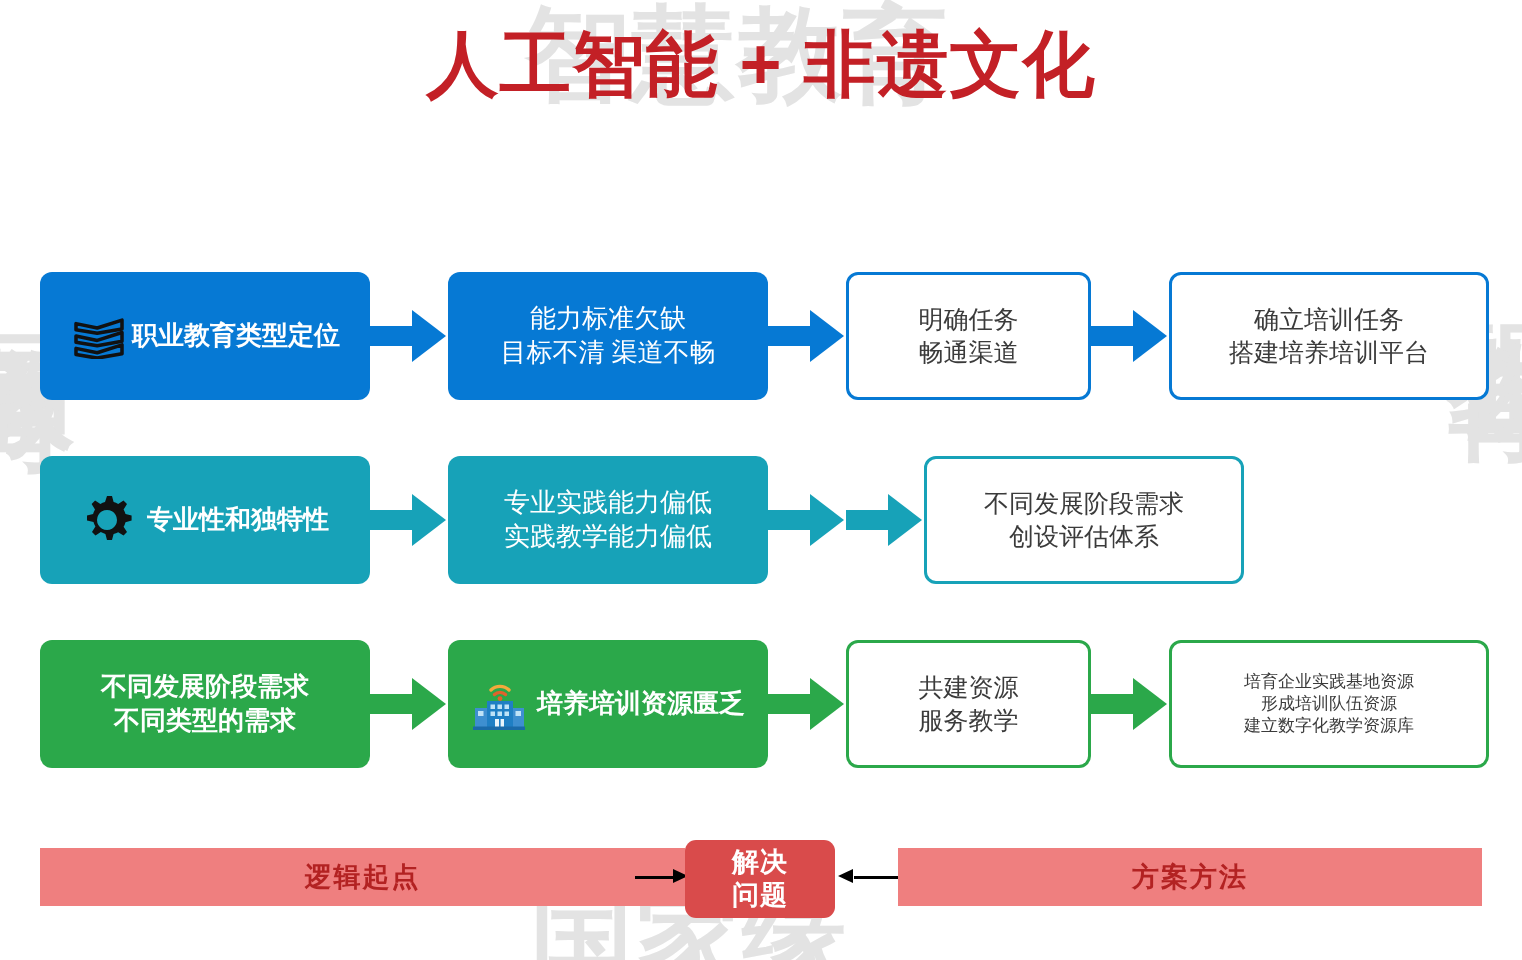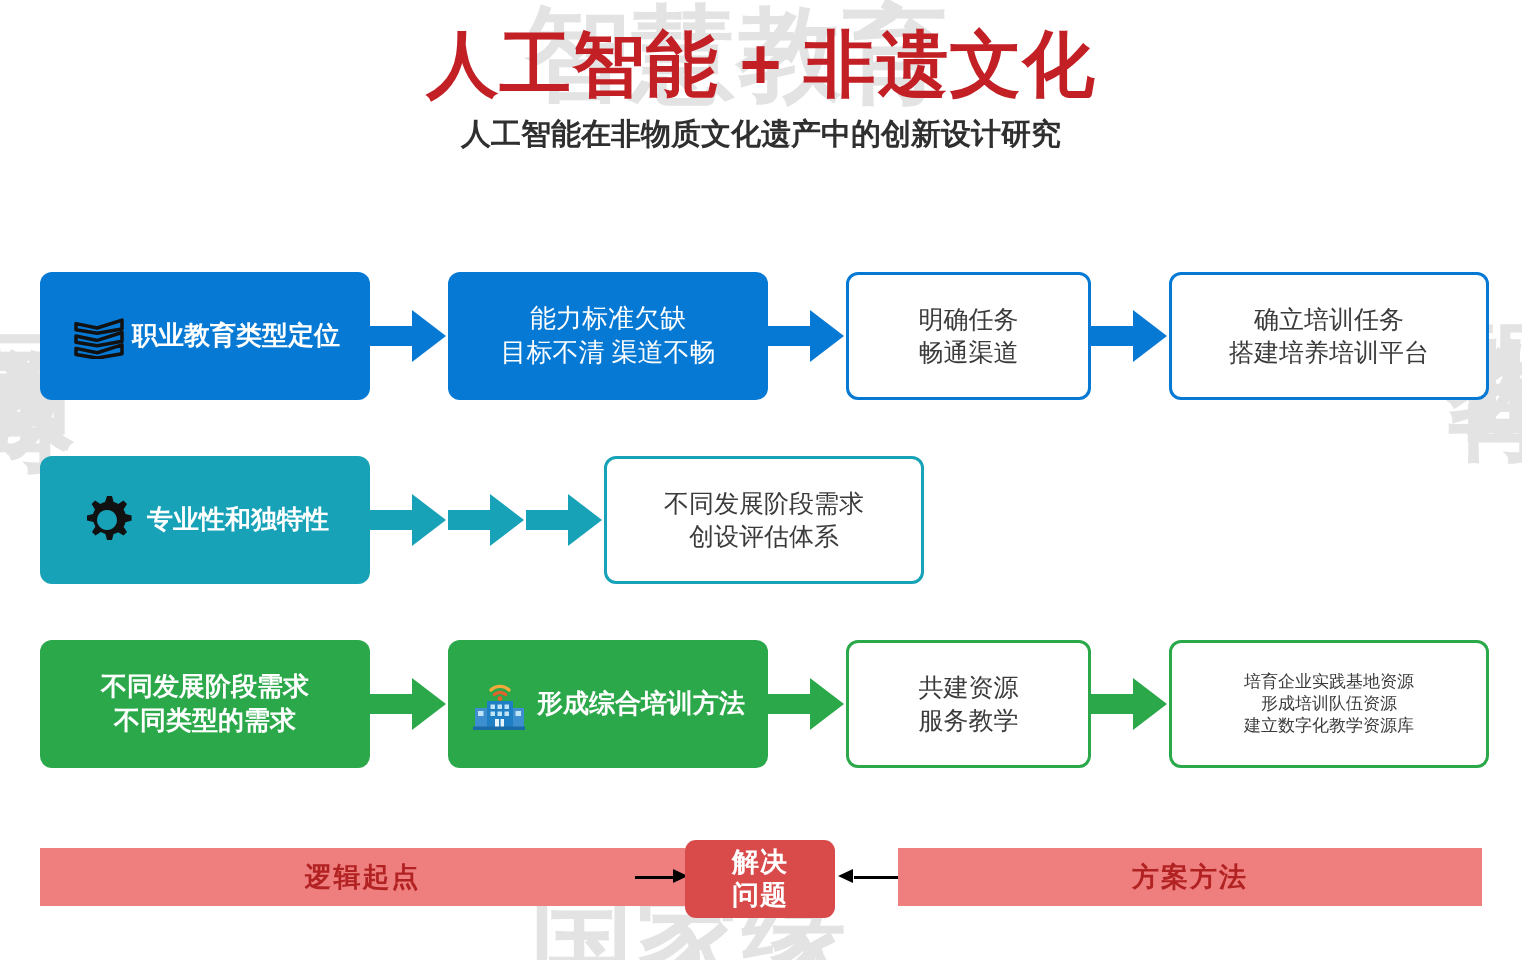--- a/index.html
+++ b/index.html
@@ -124,21 +124,20 @@
 </head>
 <body>
 
 <div class="wm wm-top">智慧教育</div>
 <div class="wm wm-left">国家教育</div>
 <div class="wm wm-right">职业教育</div>
 <div class="wm wm-bot">国家缘</div>
 
 <div class="header">
   <h1 class="title">人工智能 + 非遗文化</h1>
-  <h2 class="subtitle">人工智能在非物质文化遗产中的创新设计研究</h2>
 </div>
 
 <div class="flow">
 
   <div class="row blue">
     <div class="spacer-l"></div>
 
     <div class="cell filled c1">
       <div class="cell-inner">
         <span class="icon icon-books">
@@ -199,20 +198,24 @@
         </span>
         <span class="cell-text">专业性和独特性</span>
       </div>
     </div>
 
     <div class="arrow">
       <div class="shaft"></div>
         <div class="head"></div>
     </div>
 
+    <div class="cell filled plain c2">
+      <span class="cell-text">专业实践能力偏低
+实践教学能力偏低</span>
+    </div>
 
     <div class="arrow">
       <div class="shaft"></div>
         <div class="head"></div>
     </div>
 
 
     <div class="arrow">
       <div class="shaft"></div>
         <div class="head"></div>
@@ -263,21 +266,21 @@
               <rect x="7" y="35" width="5.5" height="5"></rect>
               <rect x="44.5" y="35" width="5.5" height="5"></rect>
             </g>
 
             <rect x="24" y="43" width="9" height="8" fill="#e8f4fb"></rect>
             <rect x="28" y="43" width="1.6" height="8" fill="#1f7fc4"></rect>
 
             <rect x="2" y="50.5" width="52" height="3.5" fill="#1a6aa8"></rect>
           </svg>
         </span>
-        <span class="cell-text">形成综合培训方法</span>
+        <span class="cell-text">培养培训资源匮乏</span>
       </div>
     </div>
 
     <div class="arrow">
       <div class="shaft"></div>
         <div class="head"></div>
     </div>
 
     <div class="cell outline c3">
       <span class="cell-text">共建资源

